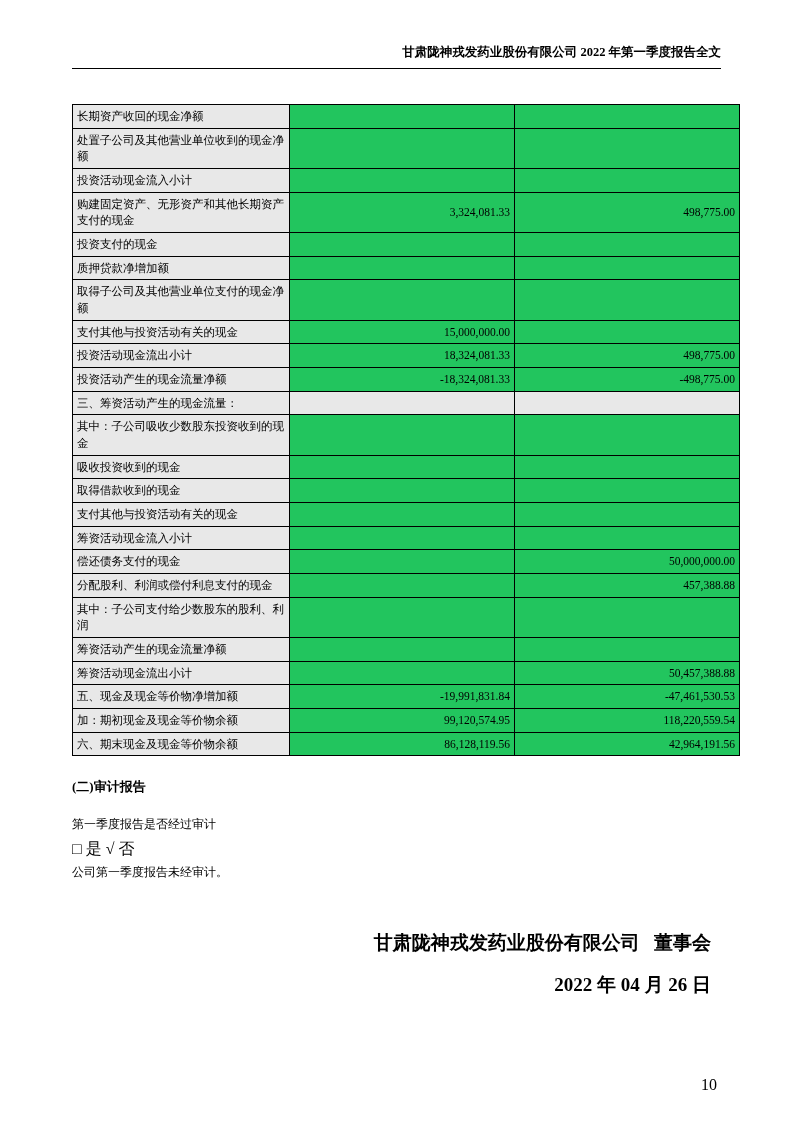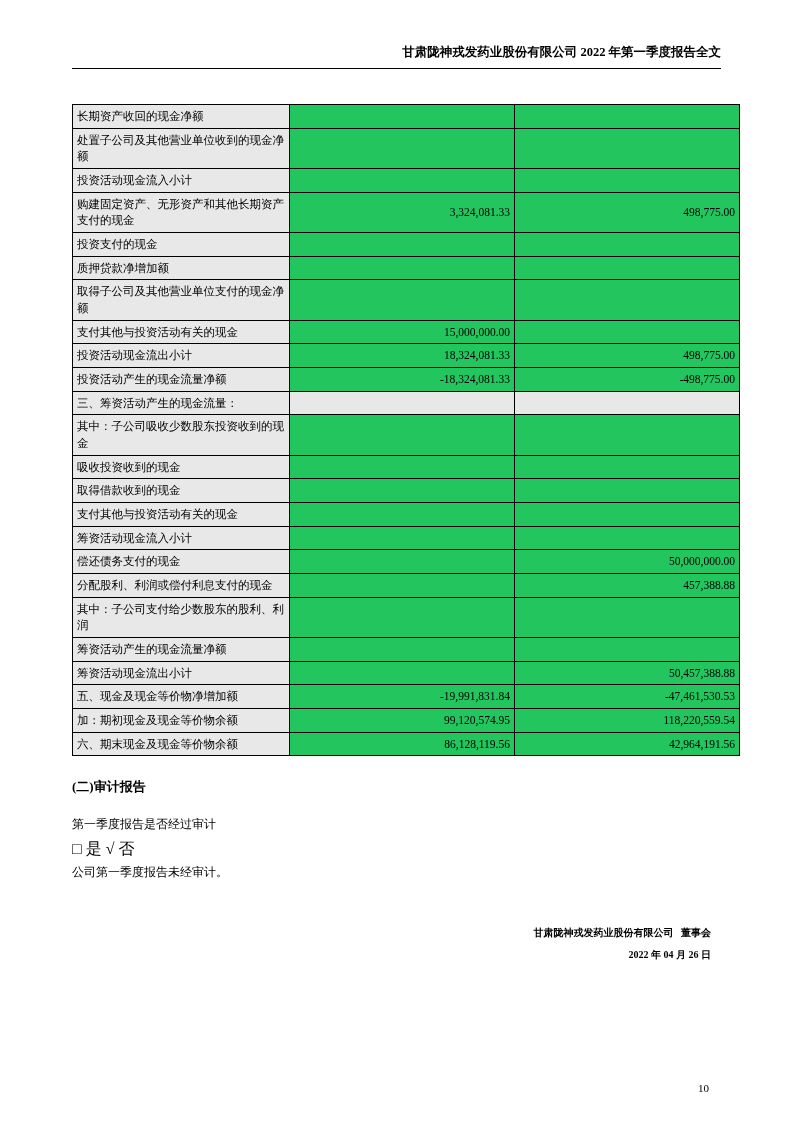--- a/index.html
+++ b/index.html
@@ -86,31 +86,31 @@
     line-height: 1.7;
   }
   .para .line { display: block; }
   .checkline {
     font-size: 16px;
     line-height: 1.7;
   }
   .sig {
     margin-top: 40px;
     text-align: right;
-    font-size: 10px;
+    font-size: 19px;
     font-weight: bold;
     line-height: 2.2;
     padding-right: 2px;
   }
   .sig .sig-line { display: block; }
   .pagenum {
     position: absolute;
     bottom: 28px;
-    right: 84px;
-    font-size: 11px;
+    right: 76px;
+    font-size: 16px;
   }
 </style>
 </head>
 <body>
 
 <div class="page">
 
   <div class="header">
     <span>甘肃陇神戎发药业股份有限公司 2022 年第一季度报告全文</span>
   </div>

